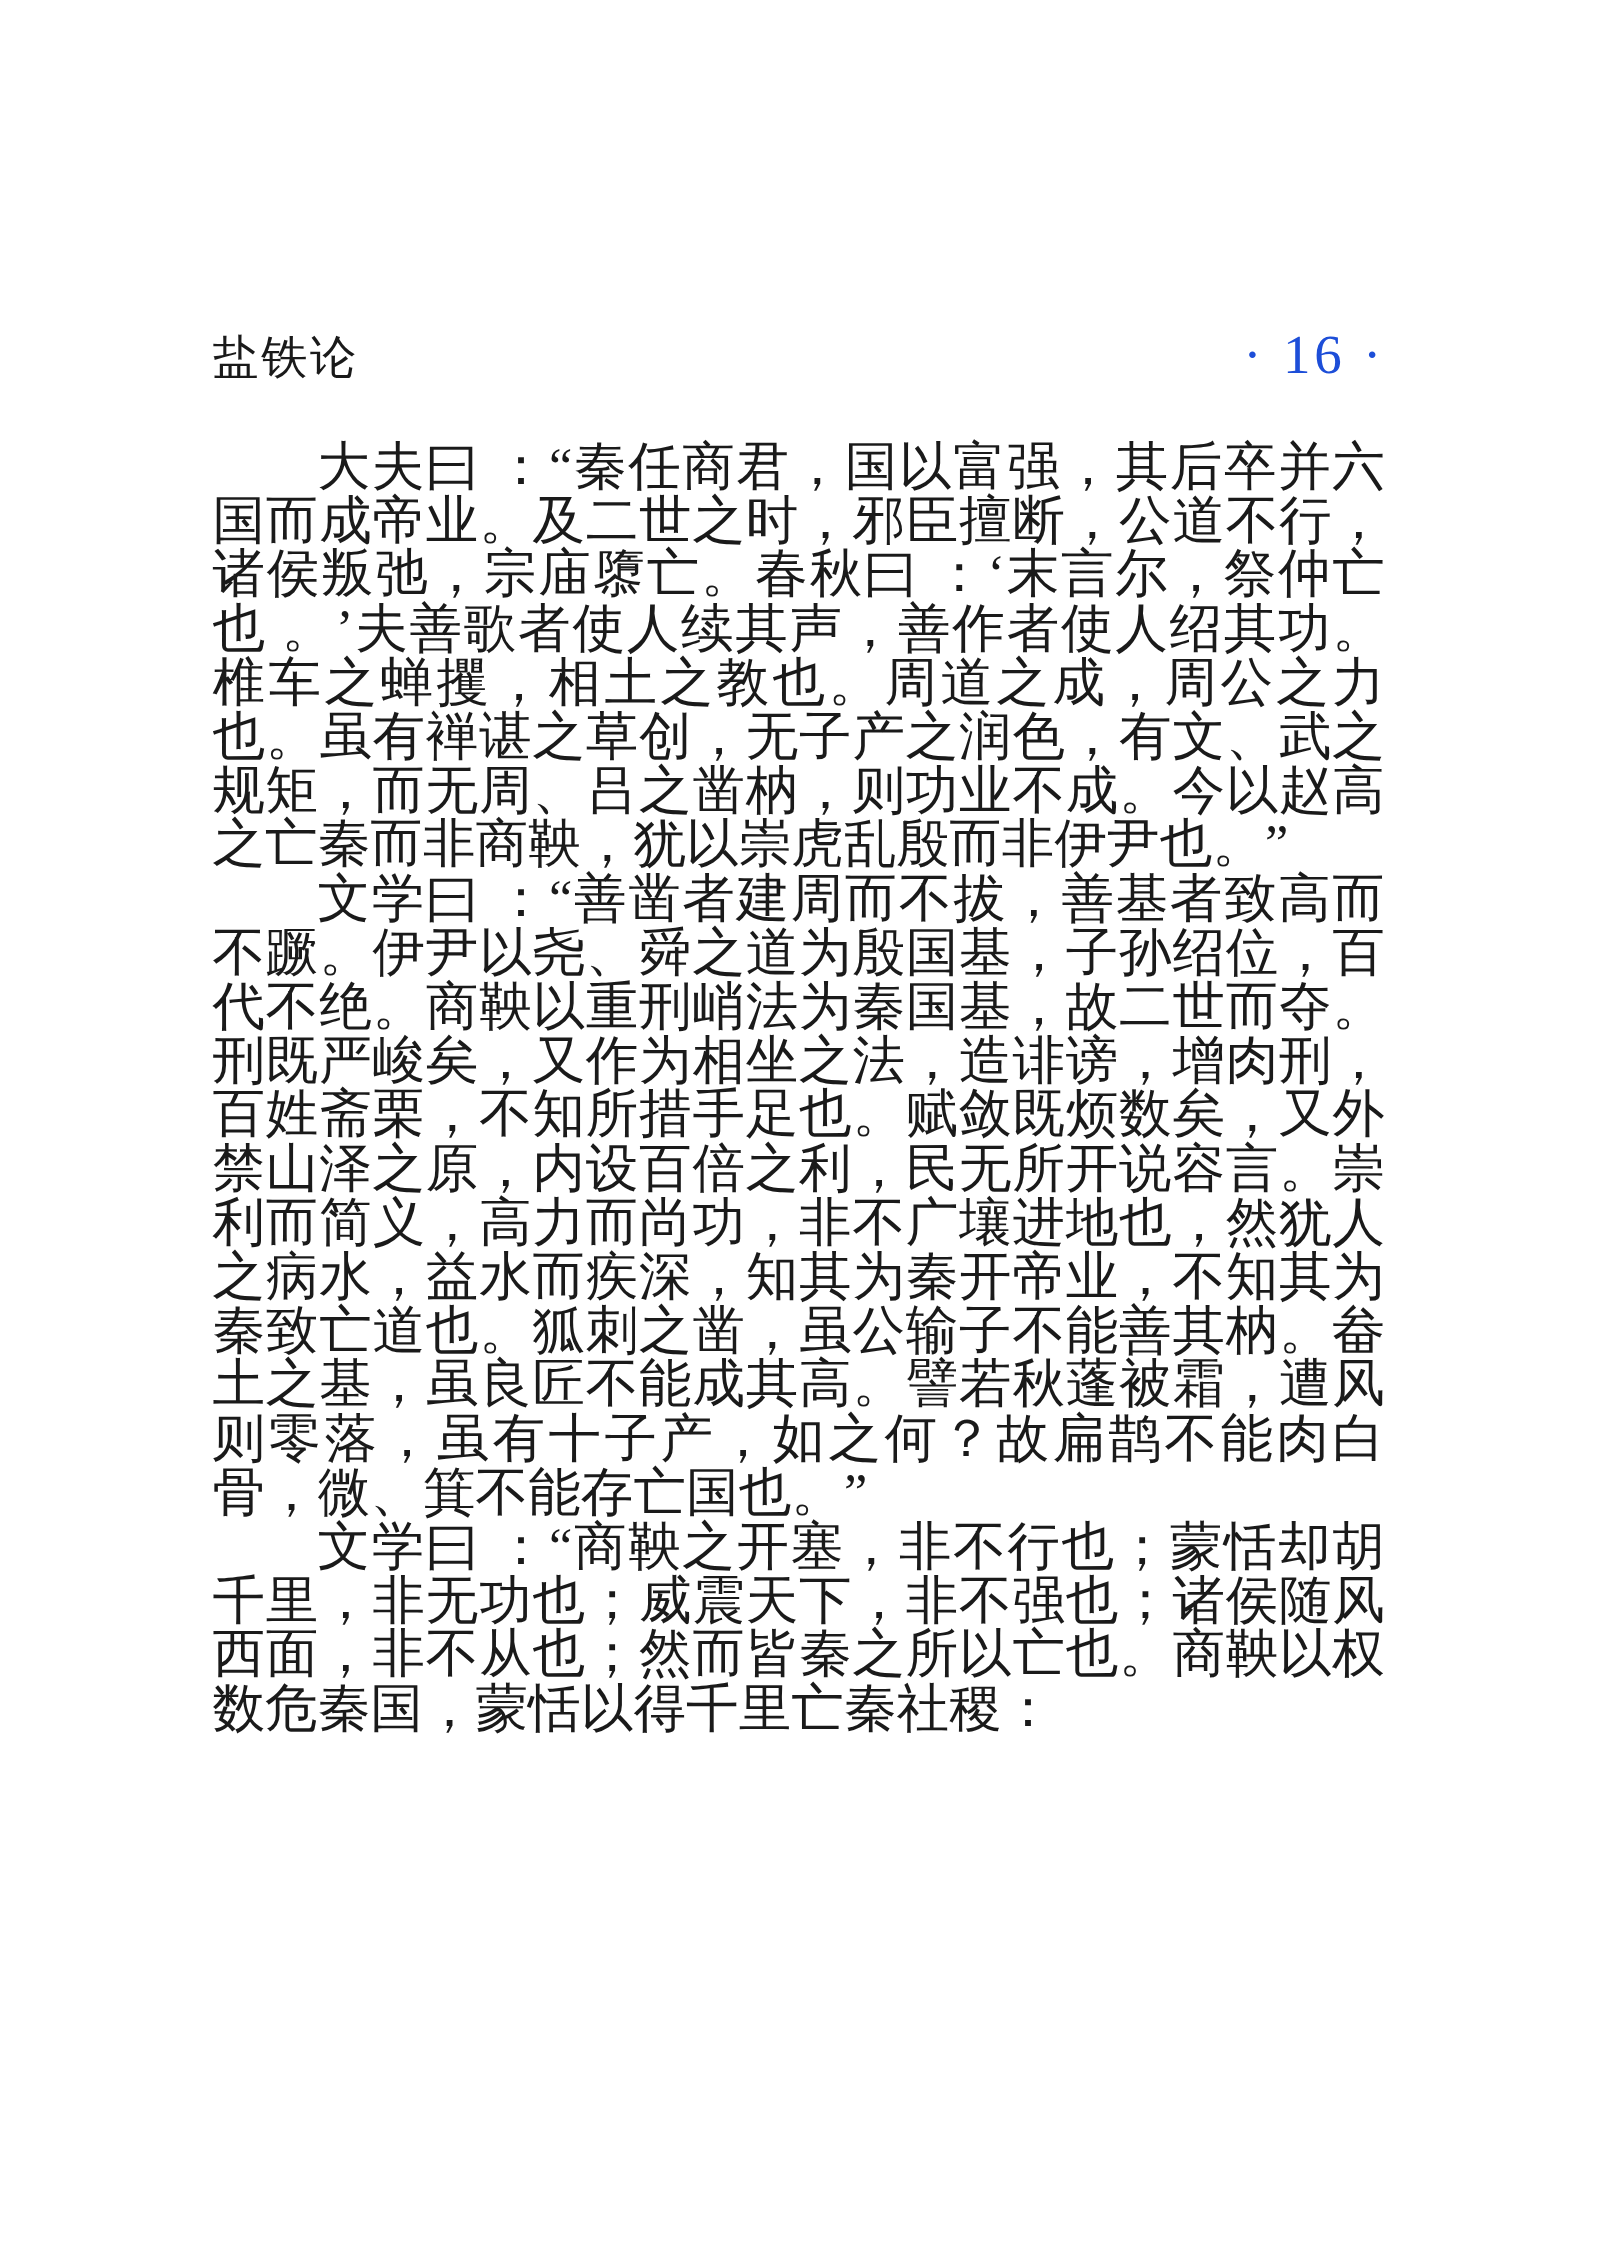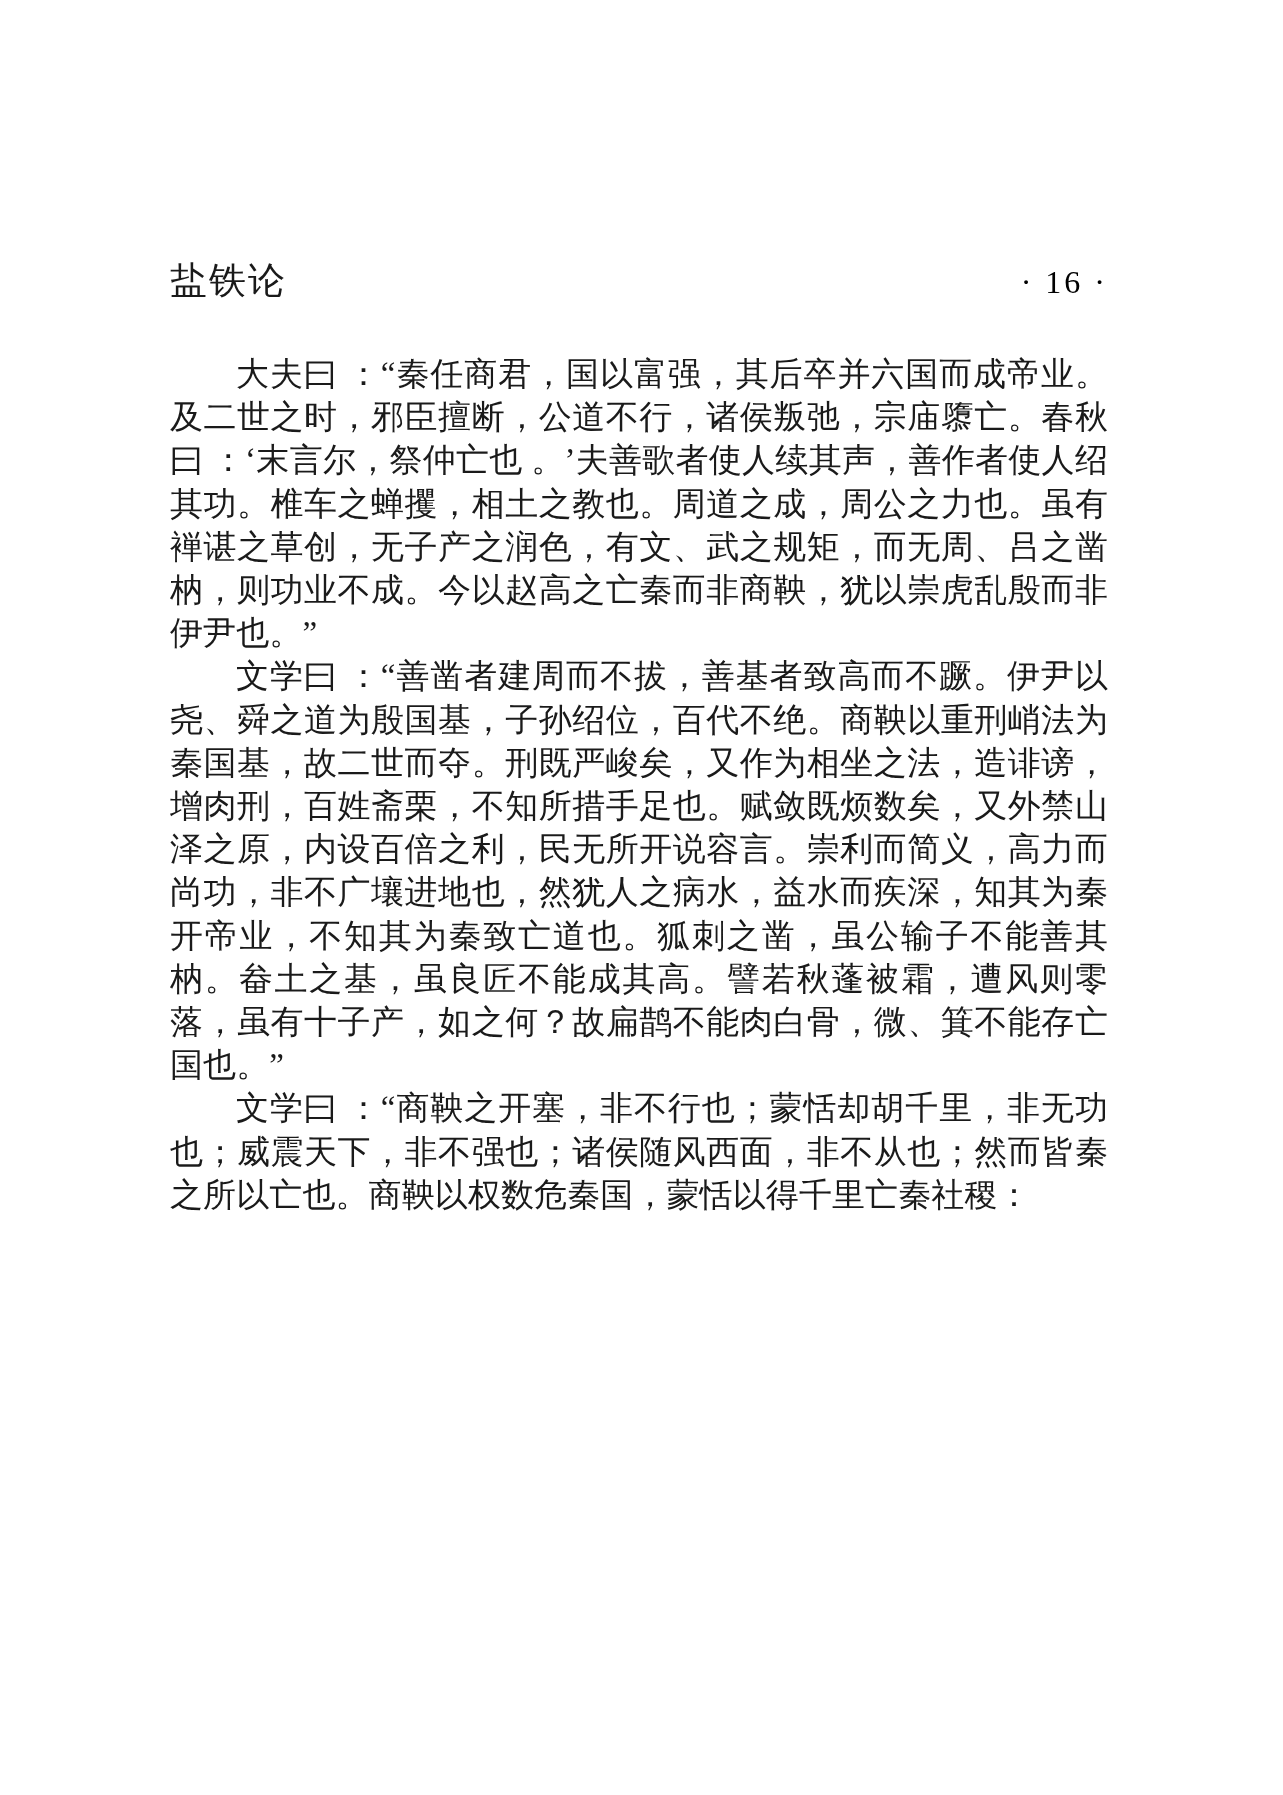--- a/index.html
+++ b/index.html
@@ -29,35 +29,35 @@
     justify-content: space-between;
     align-items: baseline;
     font-family: Liberation Serif, serif;
   }
   .book-title {
     font-size: 37px;
     line-height: 1;
     letter-spacing: 2px;
   }
   .page-number {
-    font-size: 32px;
+    font-size: 44px;
     line-height: 1;
     letter-spacing: 3px;
-    color: #000000;
+    color: #1d4ed8;
   }
   .content {
     position: absolute;
     left: 170px;
     top: 353px;
     width: 938px;
   }
   .content p {
     margin: 0;
     padding: 0;
-    font-size: 33px;
+    font-size: 42px;
     line-height: 43.2px;
     text-align: justify;
     text-justify: inter-ideograph;
     text-indent: 2em;
     line-break: strict;
     word-break: normal;
     letter-spacing: 0.1px;
   }
 </style>
 </head>

